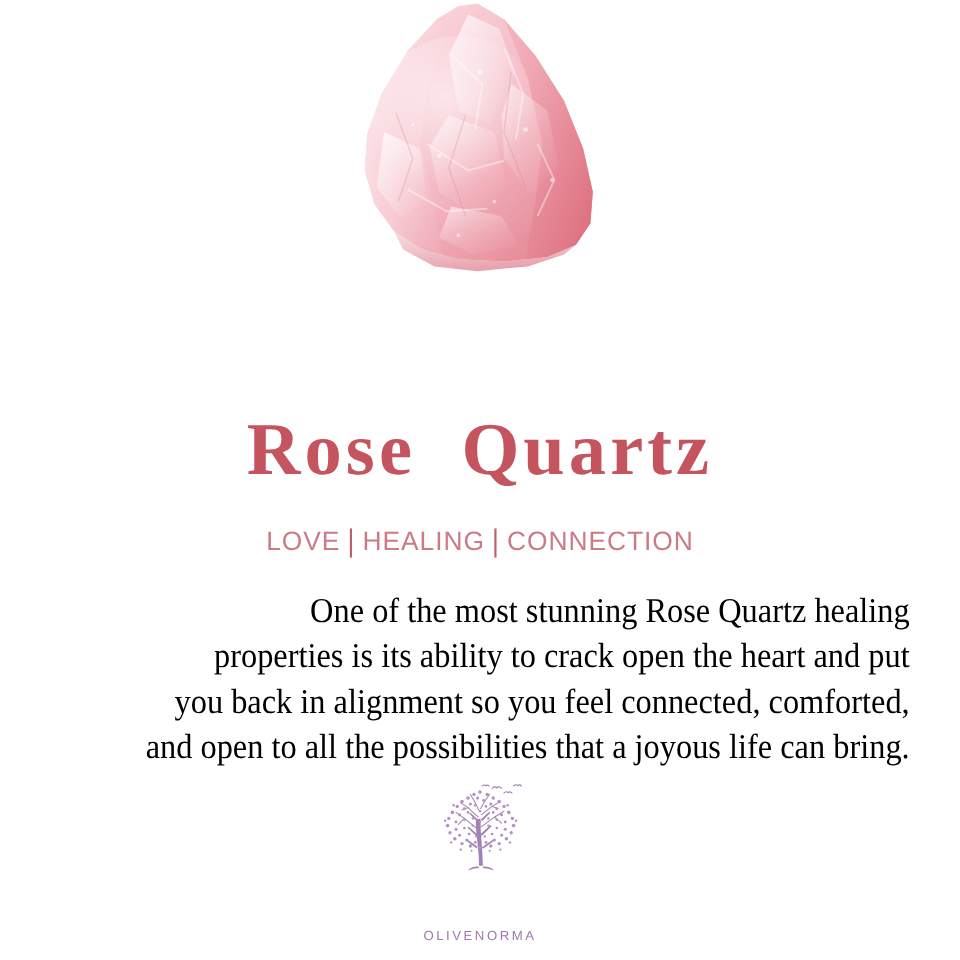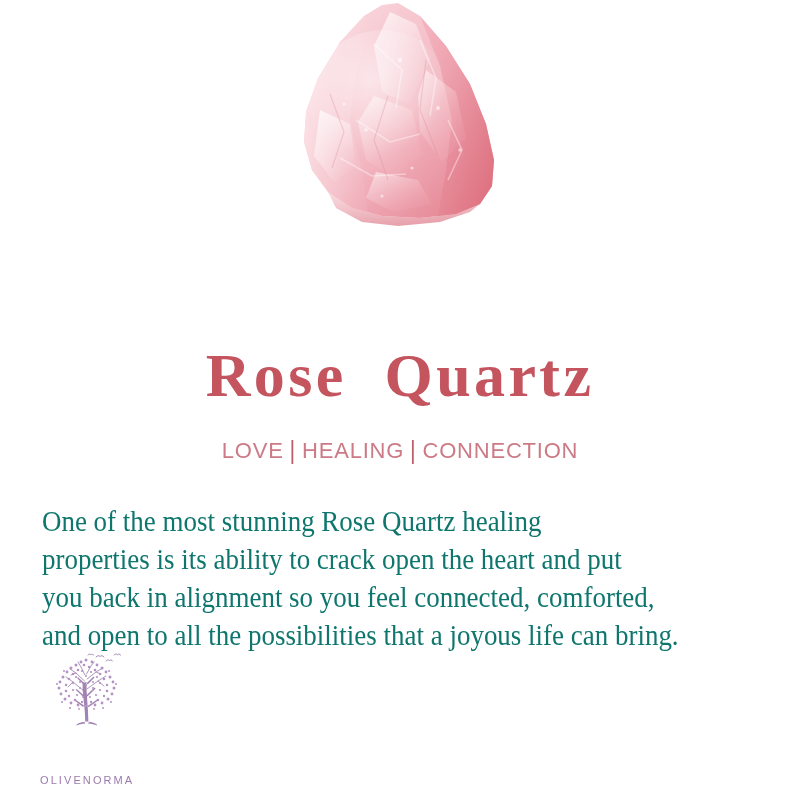--- a/index.html
+++ b/index.html
@@ -69,42 +69,43 @@
   .subtitle .sep {
     color: #c05f6c;
     font-weight: 400;
     padding: 0 6px;
     display: inline-block;
     transform: scaleY(1.18);
   }
 
   
   .body-copy {
-    margin: 12px;
+    margin: 0;
     padding-top: 28px;
     width: 770px;
-    text-align: left;
+    text-align: right;
     font-family: "Liberation Serif", "DejaVu Serif", serif;
     font-size: 29px;
     line-height: 38px;
-    color: #0f766e;
+    color: #000000;
   }
   .body-copy .ln {
     display: block;
     transform: scaleX(0.93);
   }
 
   
   .logo-block {
     position: absolute;
     left: 0;
     right: 0;
     bottom: 14px;
     display: flex;
     flex-direction: column;
+    align-items: center;
     gap: 45px;
   }
   .logo-mark { display: block; }
   .logo-word {
     margin-top: 3px;
     font-family: "Liberation Sans", "DejaVu Sans", sans-serif;
     font-size: 11px;
     letter-spacing: 0.19em;
     color: #9c7aad;
     font-weight: 400;

